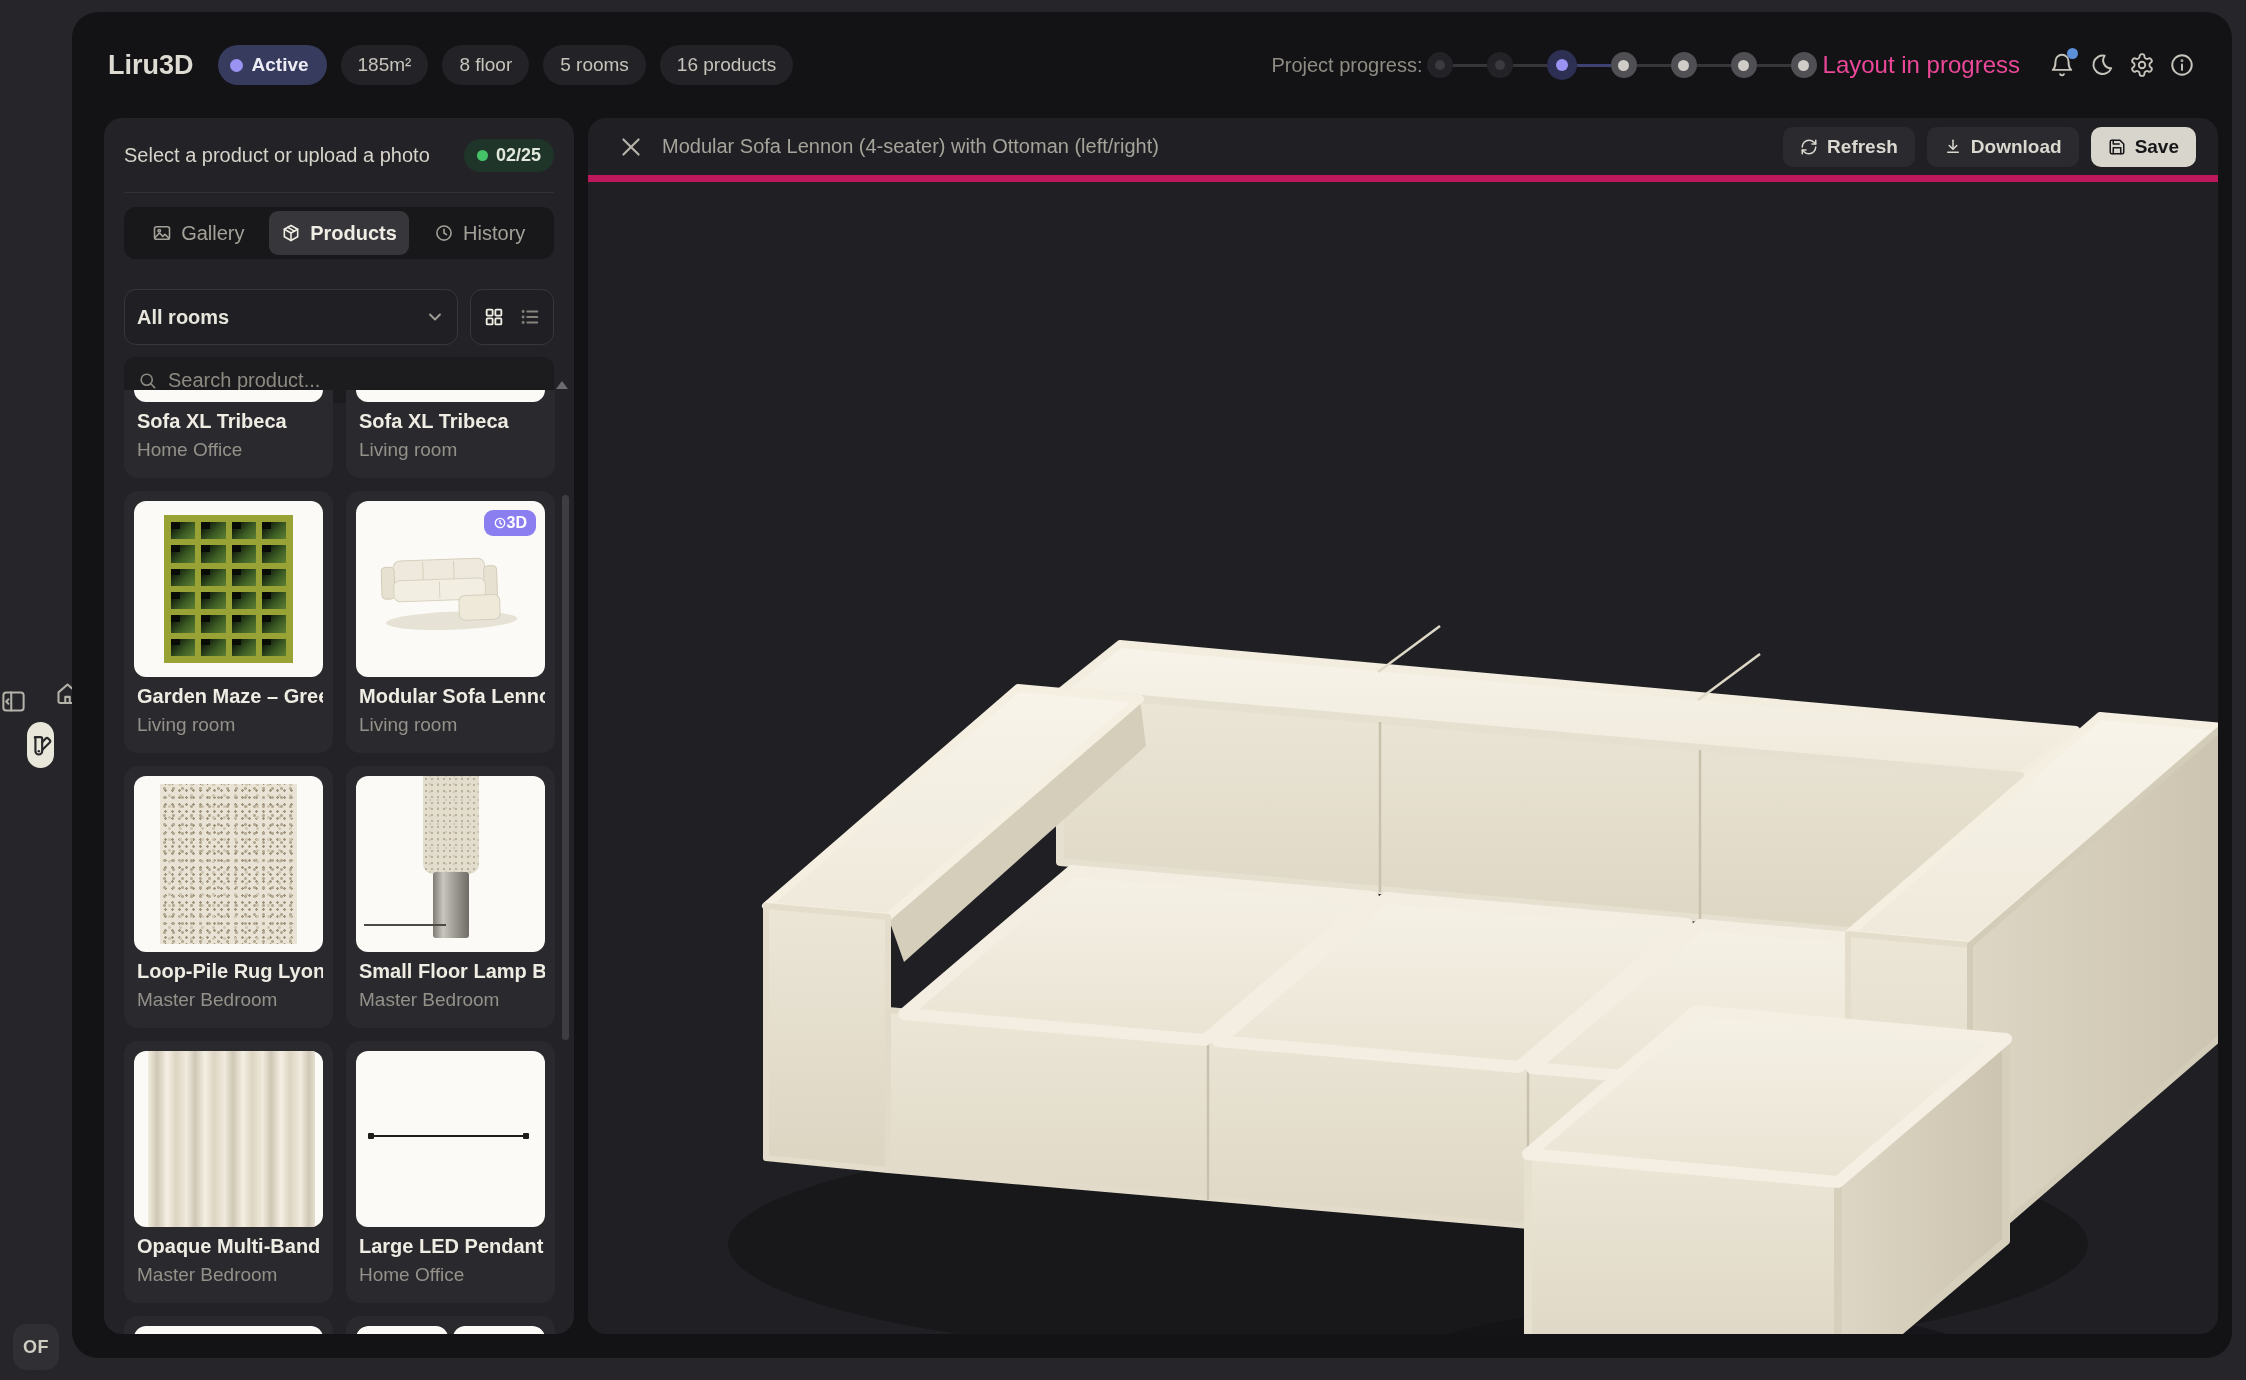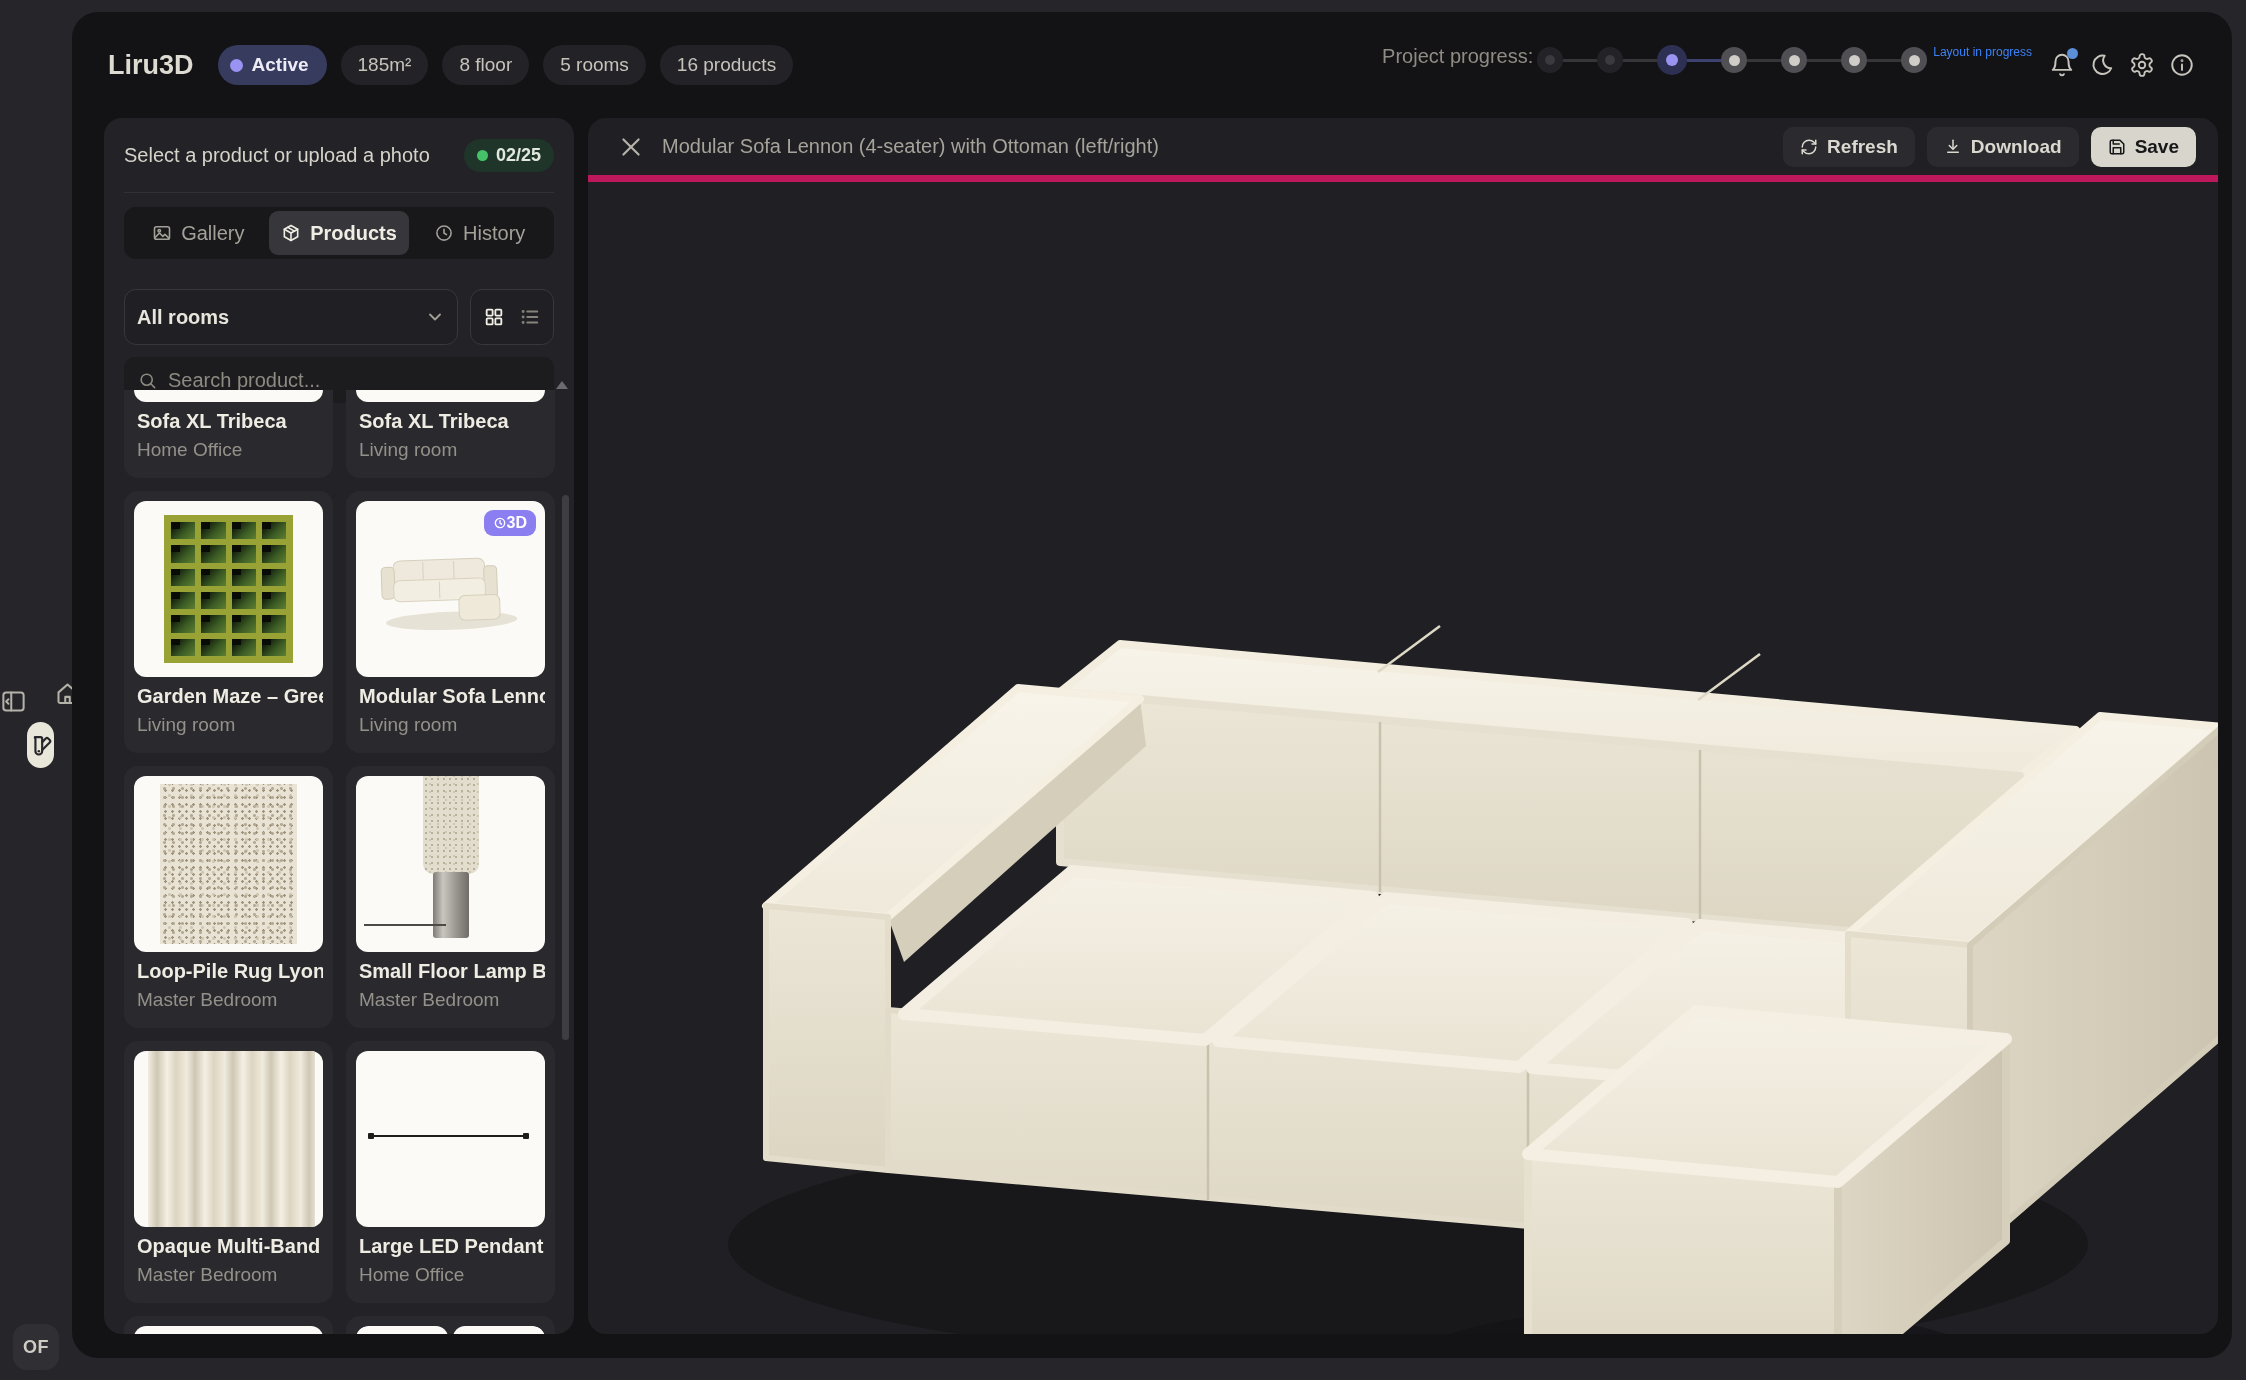--- a/index.html
+++ b/index.html
@@ -21,31 +21,31 @@
   
   .shell { position:absolute; left:72px; top:12px; width:2160px; height:1346px; background:#131316; border-radius:26px; }
 
   
   .topbar { position:absolute; left:0; top:0; width:100%; height:106px; display:flex; align-items:center; justify-content:space-between; padding:0 30px 0 36px; }
   .tb-left { display:flex; align-items:center; gap:14px; }
   .app-title { font-size:27px; font-weight:700; color:#dedbd2; margin-right:10px; }
   .badge-active { display:flex; align-items:center; gap:9px; background:#373b5e; border-radius:999px; padding:9px 18px 9px 12px; font-size:19px; font-weight:600; color:#eeecf5; }
   .badge-active .dot { width:13px; height:13px; border-radius:50%; background:#9a93f2; }
   .pill { background:#232327; border-radius:999px; padding:9px 17px; font-size:19px; color:#c6c3bb; }
-  .tb-right { display:flex; align-items:flex-start; }
+  .tb-right { display:flex; align-items:center; }
   .progress-label { font-size:20px; color:#8f8c84; margin-right:4px; }
   .steps { display:flex; align-items:center; }
   .step { width:26px; height:26px; border-radius:50%; display:flex; align-items:center; justify-content:center; }
   .step i { display:block; border-radius:50%; }
   .step.dim { background:#232327; } .step.dim i { width:10px; height:10px; background:#3a3a3f; }
   .step.active { width:30px; height:30px; background:#2d3052; } .step.active i { width:12px; height:12px; background:#9b93f2; }
   .step.todo { background:#4f4f54; } .step.todo i { width:11px; height:11px; background:#d0cdc8; }
   .conn { width:34px; height:3px; background:#36363a; }
   .conn.blue { background:#3e4270; }
-  .progress-status { font-size:12px; color:#3b82f6; margin:0 10px 0 6px; }
+  .progress-status { font-size:24px; color:#ec4899; margin:0 22px 0 6px; }
   .tb-icon { position:relative; width:40px; height:40px; display:flex; align-items:center; justify-content:center; color:#c7c4bb; }
   .tb-icon svg { width:26px; height:26px; }
   .tb-icon .note-dot { position:absolute; top:3px; right:4px; width:11px; height:11px; border-radius:50%; background:#5b8fd8; }
 
   
   .panel { position:absolute; left:32px; top:106px; width:470px; height:1216px; background:#232327; border-radius:18px; overflow:hidden; }
   .panel-head { display:flex; align-items:center; justify-content:space-between; padding:21px 20px 0 20px; }
   .panel-title { font-size:20px; color:#d6d3ca; }
   .counter-badge { display:flex; align-items:center; gap:8px; background:#20352a; border-radius:999px; padding:6px 13px; font-size:18px; font-weight:700; color:#e3e8dd; }
   .counter-badge .dot { width:11px; height:11px; border-radius:50%; background:#45c268; }

